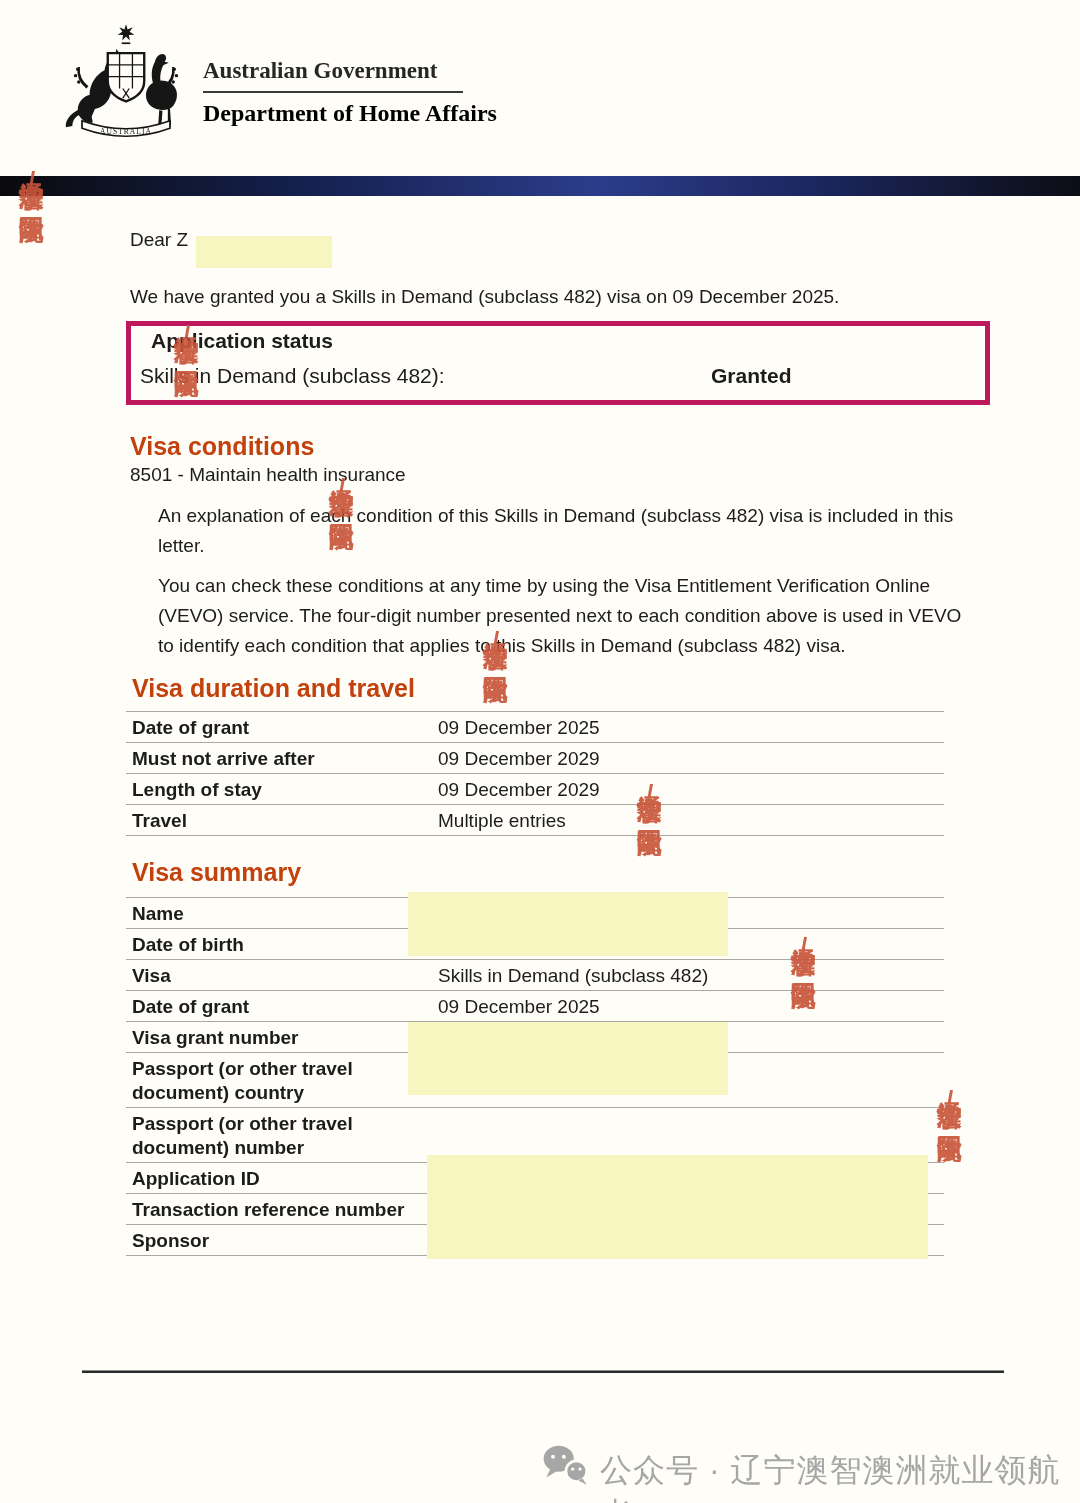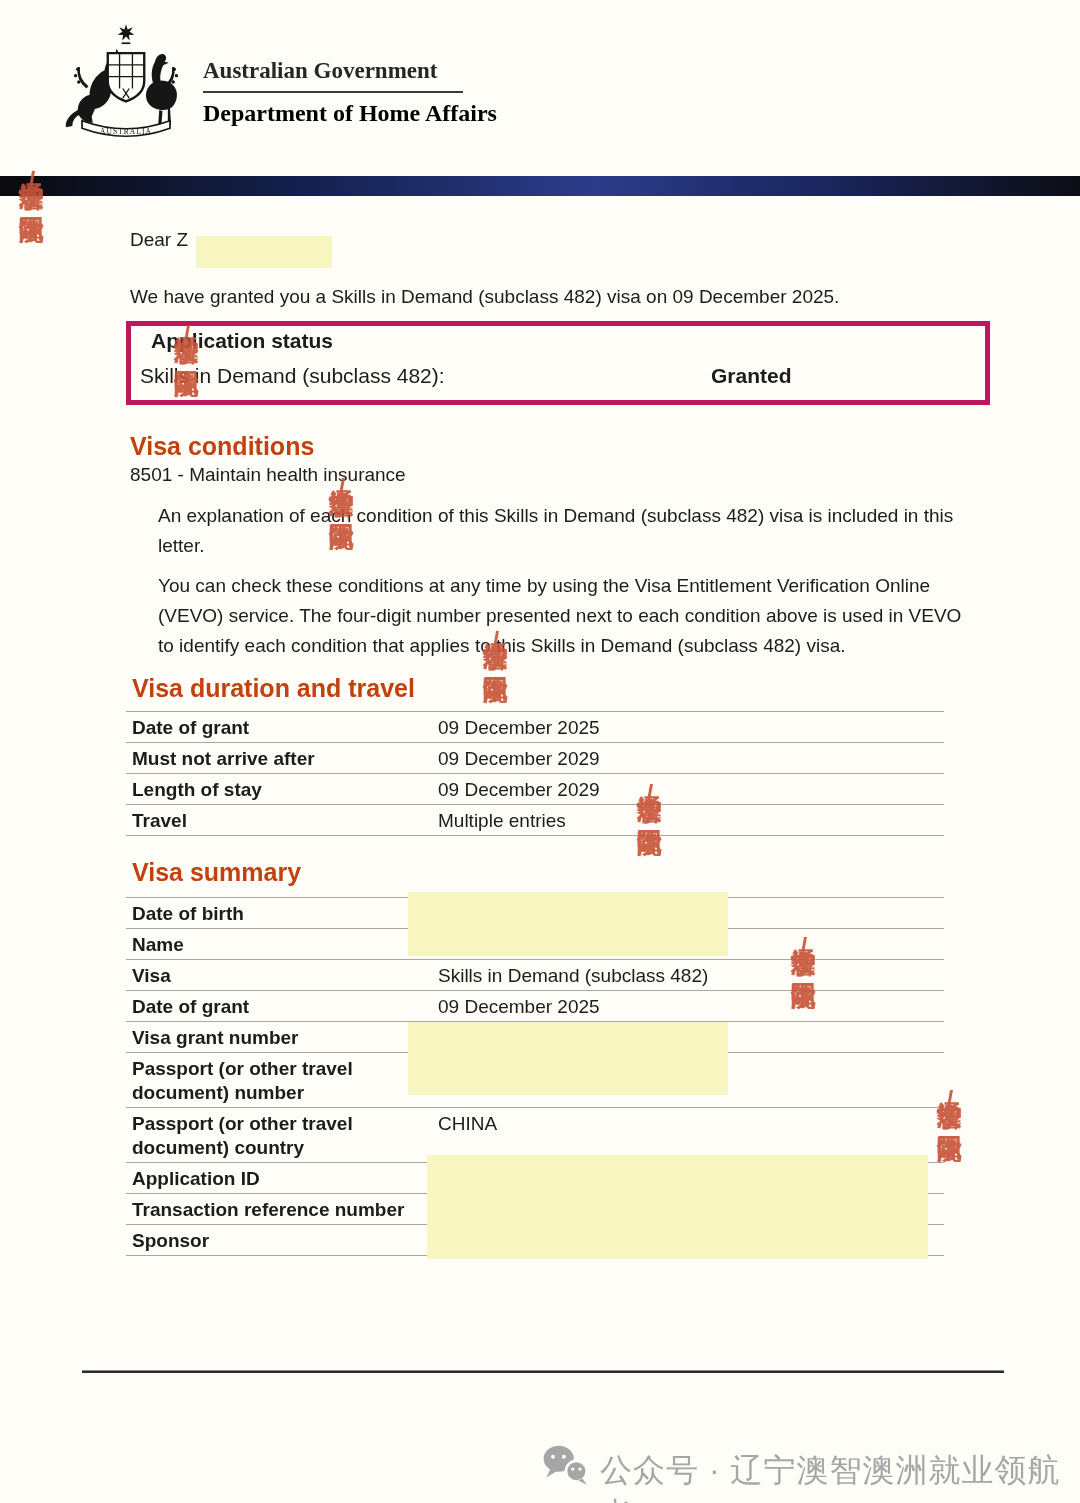--- a/index.html
+++ b/index.html
@@ -144,46 +144,46 @@
     </div>
     <div class="frow h31">
       <span class="flabel">Travel</span>
       <span class="fvalue">Multiple entries</span>
     </div>
   </div>
 
   <div class="h2 sum-title">Visa summary</div>
   <div class="ftable sum-table">
     <div class="frow h31">
+      <span class="flabel">Name</span>
+      <span class="fvalue"></span>
+    </div>
+    <div class="frow h31">
       <span class="flabel">Date of birth</span>
-      <span class="fvalue"></span>
-    </div>
-    <div class="frow h31">
-      <span class="flabel">Name</span>
       <span class="fvalue"></span>
     </div>
     <div class="frow h31">
       <span class="flabel">Visa</span>
       <span class="fvalue">Skills in Demand (subclass 482)</span>
     </div>
     <div class="frow h31">
       <span class="flabel">Date of grant</span>
       <span class="fvalue">09 December 2025</span>
     </div>
     <div class="frow h31">
       <span class="flabel">Visa grant number</span>
-      <span class="fvalue"></span>
-    </div>
-    <div class="frow h55">
-      <span class="flabel">Passport (or other travel document) number</span>
       <span class="fvalue"></span>
     </div>
     <div class="frow h55">
       <span class="flabel">Passport (or other travel document) country</span>
       <span class="fvalue">CHINA</span>
+    </div>
+    <div class="frow h55">
+      <span class="flabel">Passport (or other travel document) number</span>
+      <span class="fvalue"></span>
     </div>
     <div class="frow h31">
       <span class="flabel">Application ID</span>
       <span class="fvalue"></span>
     </div>
     <div class="frow h31">
       <span class="flabel">Transaction reference number</span>
       <span class="fvalue"></span>
     </div>
     <div class="frow h31">

